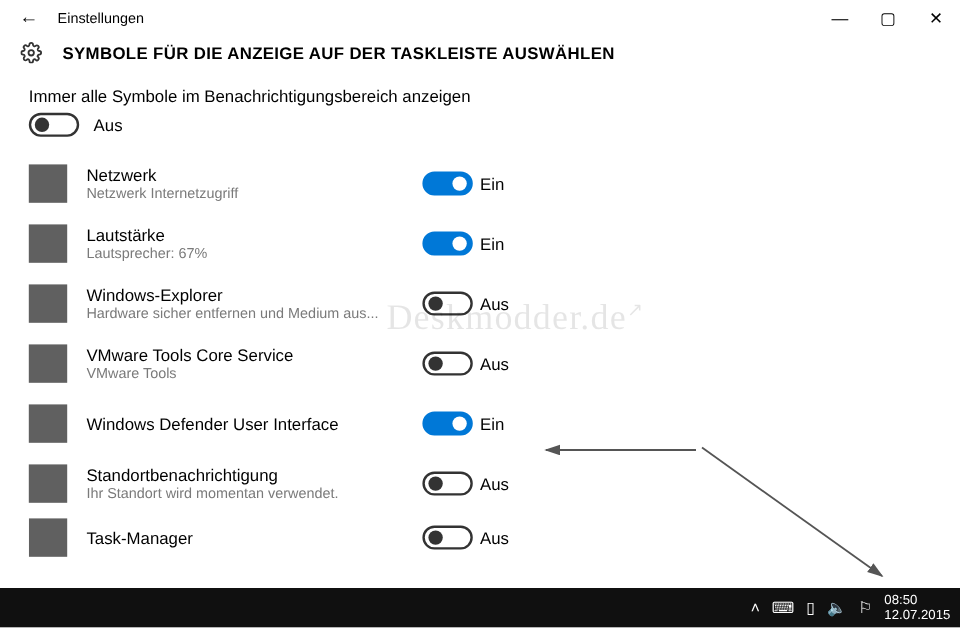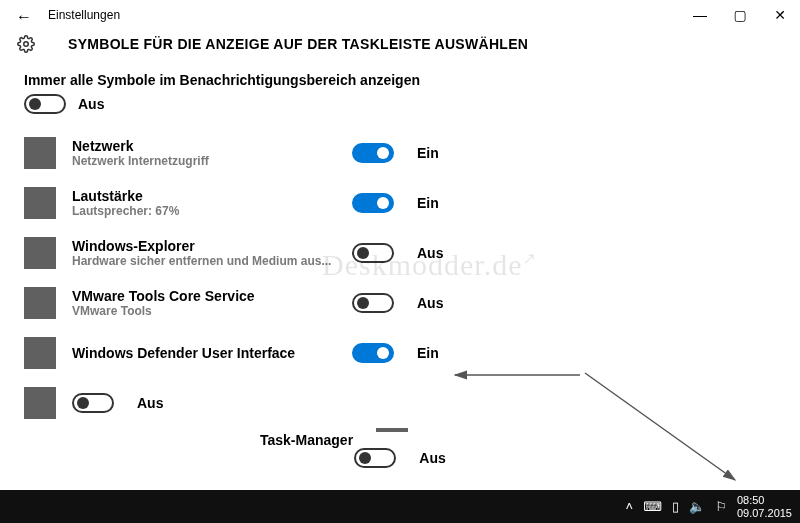--- a/index.html
+++ b/index.html
@@ -2,47 +2,47 @@
 <html><head>
 <meta charset="utf-8">
 <style>
   * { box-sizing: border-box; margin: 0; padding: 0; }
   html, body { width: 800px; height: 523px; font-family: "Segoe UI", Arial, sans-serif; background: #fff; overflow: hidden; position: relative; }
   .titlebar { height: 30px; display: flex; align-items: center; padding: 0 0 0 16px; font-size: 12px; color: #000; }
   .titlebar .back { width: 24px; font-size: 16px; cursor: default; }
   .titlebar .title { flex: 1; padding-left: 8px; }
   .titlebar .winbtns { display: flex; align-items: center; }
   .titlebar .winbtns span { width: 40px; text-align: center; font-size: 14px; }
-  .header { display: flex; align-items: center; padding: 4px 16px 18px 16px; gap: 16px; }
+  .header { display: flex; align-items: center; padding: 4px 16px 18px 16px; }
   .header .gear { width: 20px; height: 20px; margin-right: 16px; display:inline-flex; align-items:center; justify-content:center;}
   .header h1 { font-size: 14px; font-weight: 600; letter-spacing: 0.3px; }
-  .content { padding: 0 24px; font-weight: bold; }
+  .content { padding: 0 24px; }
   .row-master { margin-bottom: 10px; }
   .master-label { font-size: 14px; margin-bottom: 6px; }
   .master-ctrl { display: flex; align-items: center; gap: 12px; margin-bottom: 14px;}
   .toggle { width: 42px; height: 20px; border: 2px solid #333; border-radius: 11px; position: relative; display:inline-block; }
   .toggle .knob { position: absolute; top: 2px; width: 12px; height: 12px; background: #333; border-radius: 50%; }
   .toggle.off .knob { left: 3px; }
   .toggle.on { background: #0078d7; border-color: #0078d7; }
   .toggle.on .knob { right: 3px; background: #fff; }
   .tstate { font-size: 14px; }
   .item { display: flex; align-items: center; height: 50px; }
   .icon-sq { width: 32px; height: 32px; background: #606060; margin-right: 16px; display:flex; align-items:center; justify-content:center; color:#fff; font-size:14px;}
   .titles { width: 280px; }
   .titles .t1 { font-size: 14px; color: #000; }
   .titles .t2 { font-size: 12px; color: #7a7a7a; white-space: nowrap; overflow:hidden; text-overflow: ellipsis; max-width: 270px;}
-  .item .toggle-wrap { display: flex; align-items: center; gap: 23px; }
+  .item .toggle-wrap { display: flex; align-items: center; gap: 6px; }
   .watermark { position: absolute; left: 322px; top: 248px; font-size: 30px; color: rgba(0,0,0,0.10); font-family: Georgia, serif; letter-spacing: 1px; pointer-events:none;}
   .watermark .ext { font-family: Arial; font-size: 16px; vertical-align: super;}
   .arrows { position:absolute; left:0; top:0; pointer-events:none; }
   .taskbar { position:absolute; bottom:0; left:0; right:0; height:33px; background:#101010; color:#fff; display:flex; align-items:center; justify-content:flex-end; padding-right:8px; font-size:11px;}
   .tray { display:flex; align-items:center; gap:10px; }
   .tray .clock { line-height:1.1; }
   .tray .sysicon { font-size:13px; }
-  .last-item { height: 40px; overflow:hidden;flex-direction:column;}
+  .last-item { height: 40px; overflow:hidden;}
 </style>
 </head>
 <body>
 
 <div class="titlebar">
   <span class="back">←</span>
   <span class="title">Einstellungen</span>
   <div class="winbtns">
     <span>—</span>
     <span>▢</span>
@@ -130,20 +130,24 @@
         </div>
         <div class="toggle-wrap">
           <span class="toggle on">
             <span class="knob"></span>
           </span>
           <span class="tstate">Ein</span>
         </div>
       </div>
       <div class="item">
         <div class="icon-sq"></div>
+        <div class="titles">
+          <div class="t1">Standortbenachrichtigung</div>
+          <div class="t2">Ihr Standort wird momentan verwendet.</div>
+        </div>
         <div class="toggle-wrap">
           <span class="toggle off">
             <span class="knob"></span>
           </span>
           <span class="tstate">Aus</span>
         </div>
       </div>
       <div class="item last-item">
         <div class="icon-sq"></div>
         <div class="titles">
@@ -176,16 +180,16 @@
 
 <div class="taskbar">
   <div class="tray">
     <span class="sysicon">˄</span>
     <span class="sysicon">⌨</span>
     <span class="sysicon">▯</span>
     <span class="sysicon">🔈</span>
     <span class="sysicon">⚐</span>
     <div class="clock">
       <div>08:50</div>
-      <div>09.07.2015</div>
+      <div>12.07.2015</div>
     </div>
   </div>
 </div>
 
 </body></html>

